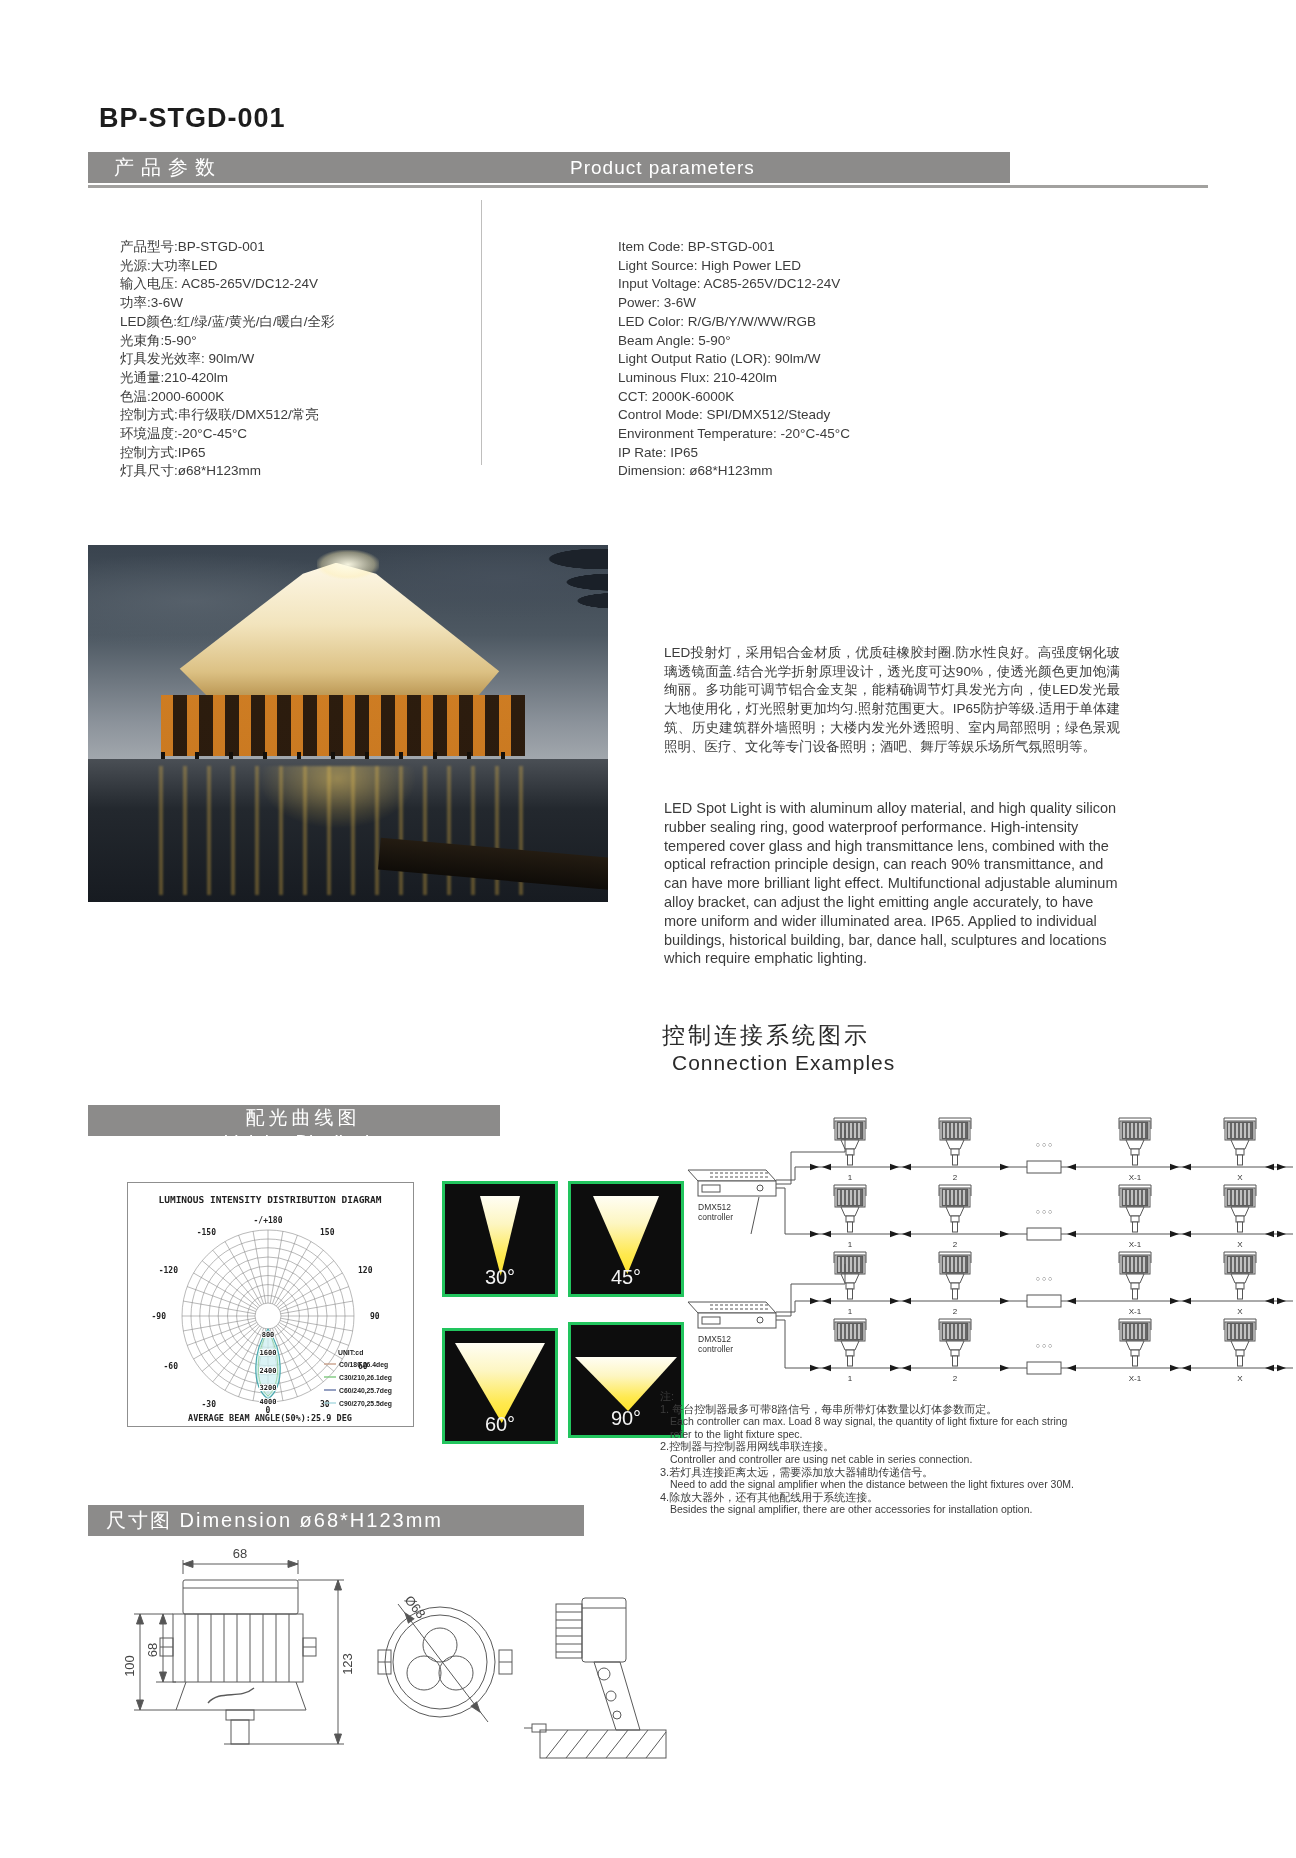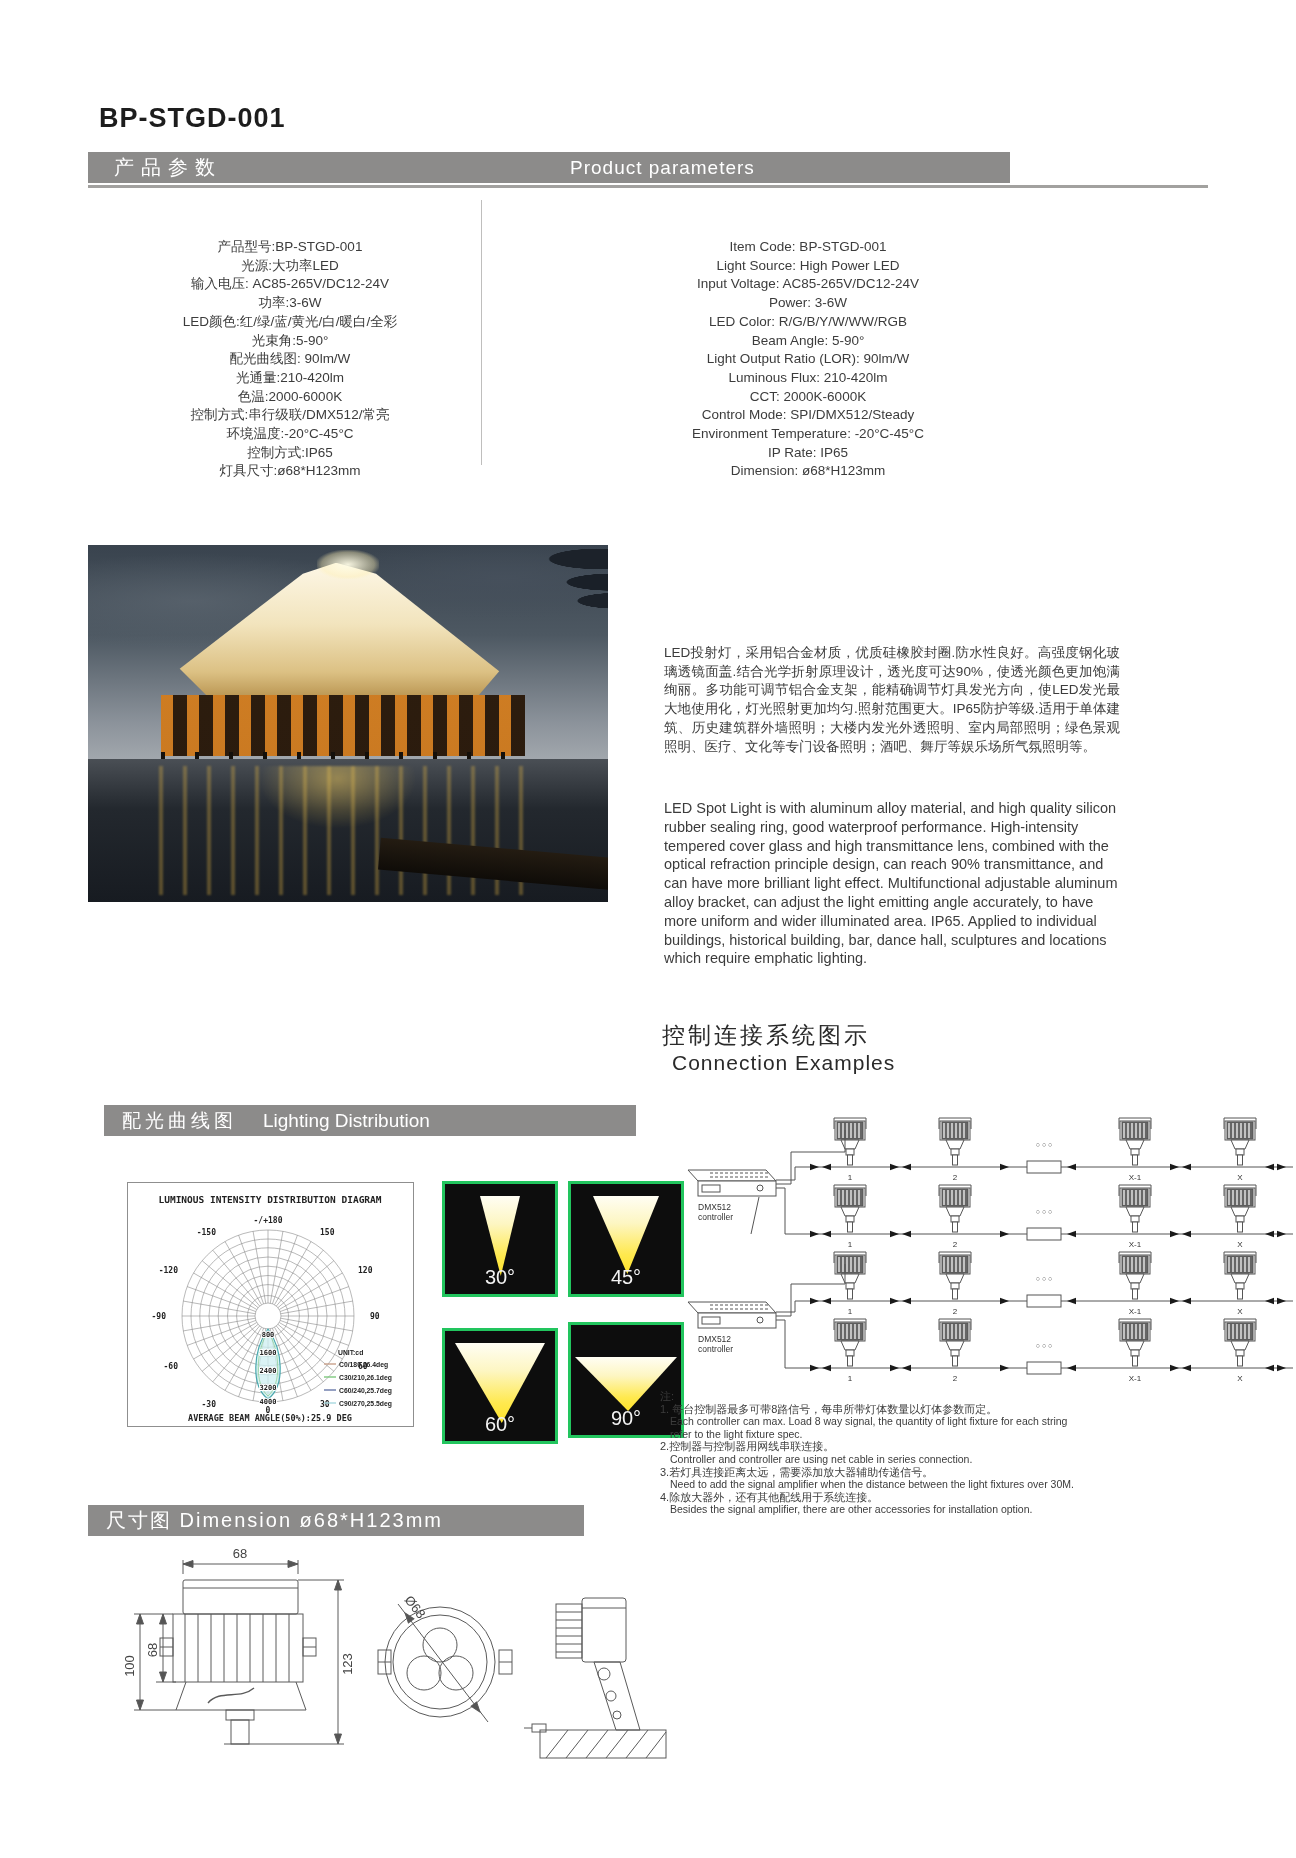--- a/index.html
+++ b/index.html
@@ -12,21 +12,21 @@
   .doc-title{left:99px;top:103px;font-size:27px;font-weight:bold;letter-spacing:1px;color:#1d1d1d;}
 
   
   .bar{background:#8c8b8a;color:#ffffff;display:flex;align-items:center;height:31px;}
   .bar-main{left:88px;top:152px;width:922px;}
   .bar-main .zh{margin-left:26px;font-size:20px;letter-spacing:7px;}
   .bar-main .en{position:absolute;left:482px;font-size:19px;letter-spacing:1px;}
   .bar-underline{left:88px;top:185px;width:1120px;height:3px;background:#a2a19f;}
 
   
-  .spec-col{line-height:18.7px;font-size:13.5px;color:#3c3c3c;text-align:center;}
+  .spec-col{line-height:18.7px;font-size:13.5px;color:#3c3c3c;}
   .spec-zh{left:120px;top:238px;width:340px;}
   .spec-en{left:618px;top:238px;width:380px;}
   .col-divider{left:481px;top:200px;width:1px;height:265px;background:#bfbebd;}
 
   
   .photo{left:88px;top:545px;width:520px;height:357px;background:#2e3842;overflow:hidden;}
   .photo .sky{position:absolute;left:0;top:0;width:100%;height:63%;
     background:
       radial-gradient(ellipse 60% 30% at 20% 25%, rgba(90,100,110,.8), transparent 70%),
       radial-gradient(ellipse 50% 25% at 80% 15%, rgba(70,80,92,.9), transparent 70%),
@@ -56,21 +56,21 @@
       radial-gradient(ellipse 55% 15% at 80% 55%, #1a2028 0 60%, transparent 62%),
       radial-gradient(ellipse 50% 14% at 85% 75%, #1c222a 0 60%, transparent 62%);}
 
   
   .desc-zh{left:664px;top:644px;width:456px;font-size:13.5px;line-height:18.7px;color:#3c3c3c;text-align:justify;}
   .desc-en{left:664px;top:799px;width:456px;font-size:14.5px;line-height:18.8px;color:#3c3c3c;}
   .conn-head-zh{left:662px;top:1020px;font-size:23px;letter-spacing:3px;color:#2a2a2a;font-weight:400;}
   .conn-head-en{left:662px;top:1051px;font-size:21px;letter-spacing:1px;color:#2a2a2a;margin-left:10px;}
 
   
-  .bar-light{left:104px;top:1105px;width:532px;}
+  .bar-light{left:88px;top:1105px;width:412px;flex-direction:column;}
   .bar-light .zh{margin-left:18px;font-size:19px;letter-spacing:4px;}
   .bar-light .en{margin-left:26px;font-size:19px;}
   .chart-box{left:127px;top:1182px;width:285px;height:243px;border:1px solid #8f8f8f;background:#fff;}
   .mono{font-family:"DejaVu Sans Mono",monospace;}
 
   .tile{width:110px;height:110px;background:#0d0d0d;position:absolute;border:3px solid #22c55e;}
   .tile .cone{position:absolute;left:50%;transform:translateX(-50%);
     background:linear-gradient(180deg,#fffef4 0%,#fdf6c2 35%,#ffe94f 75%,#ffe329 100%);
     clip-path:polygon(0 0,100% 0,52% 100%);}
   .tile .deg{position:absolute;bottom:5px;width:100%;text-align:center;color:#f2f2f2;font-size:20px;}
@@ -111,21 +111,21 @@
   </div>
   <div class="abs bar-underline"></div>
 
   <div class="abs spec-col spec-zh">
     <div>产品型号:BP-STGD-001</div>
     <div>光源:大功率LED</div>
     <div>输入电压: AC85-265V/DC12-24V</div>
     <div>功率:3-6W</div>
     <div>LED颜色:红/绿/蓝/黄光/白/暖白/全彩</div>
     <div>光束角:5-90°</div>
-    <div>配光曲线图: 90lm/W</div>
+    <div>灯具发光效率: 90lm/W</div>
     <div>光通量:210-420lm</div>
     <div>色温:2000-6000K</div>
     <div>控制方式:串行级联/DMX512/常亮</div>
     <div>环境温度:-20°C-45°C</div>
     <div>控制方式:IP65</div>
     <div>灯具尺寸:ø68*H123mm</div>
   </div>
 
   <div class="abs col-divider"></div>
 

